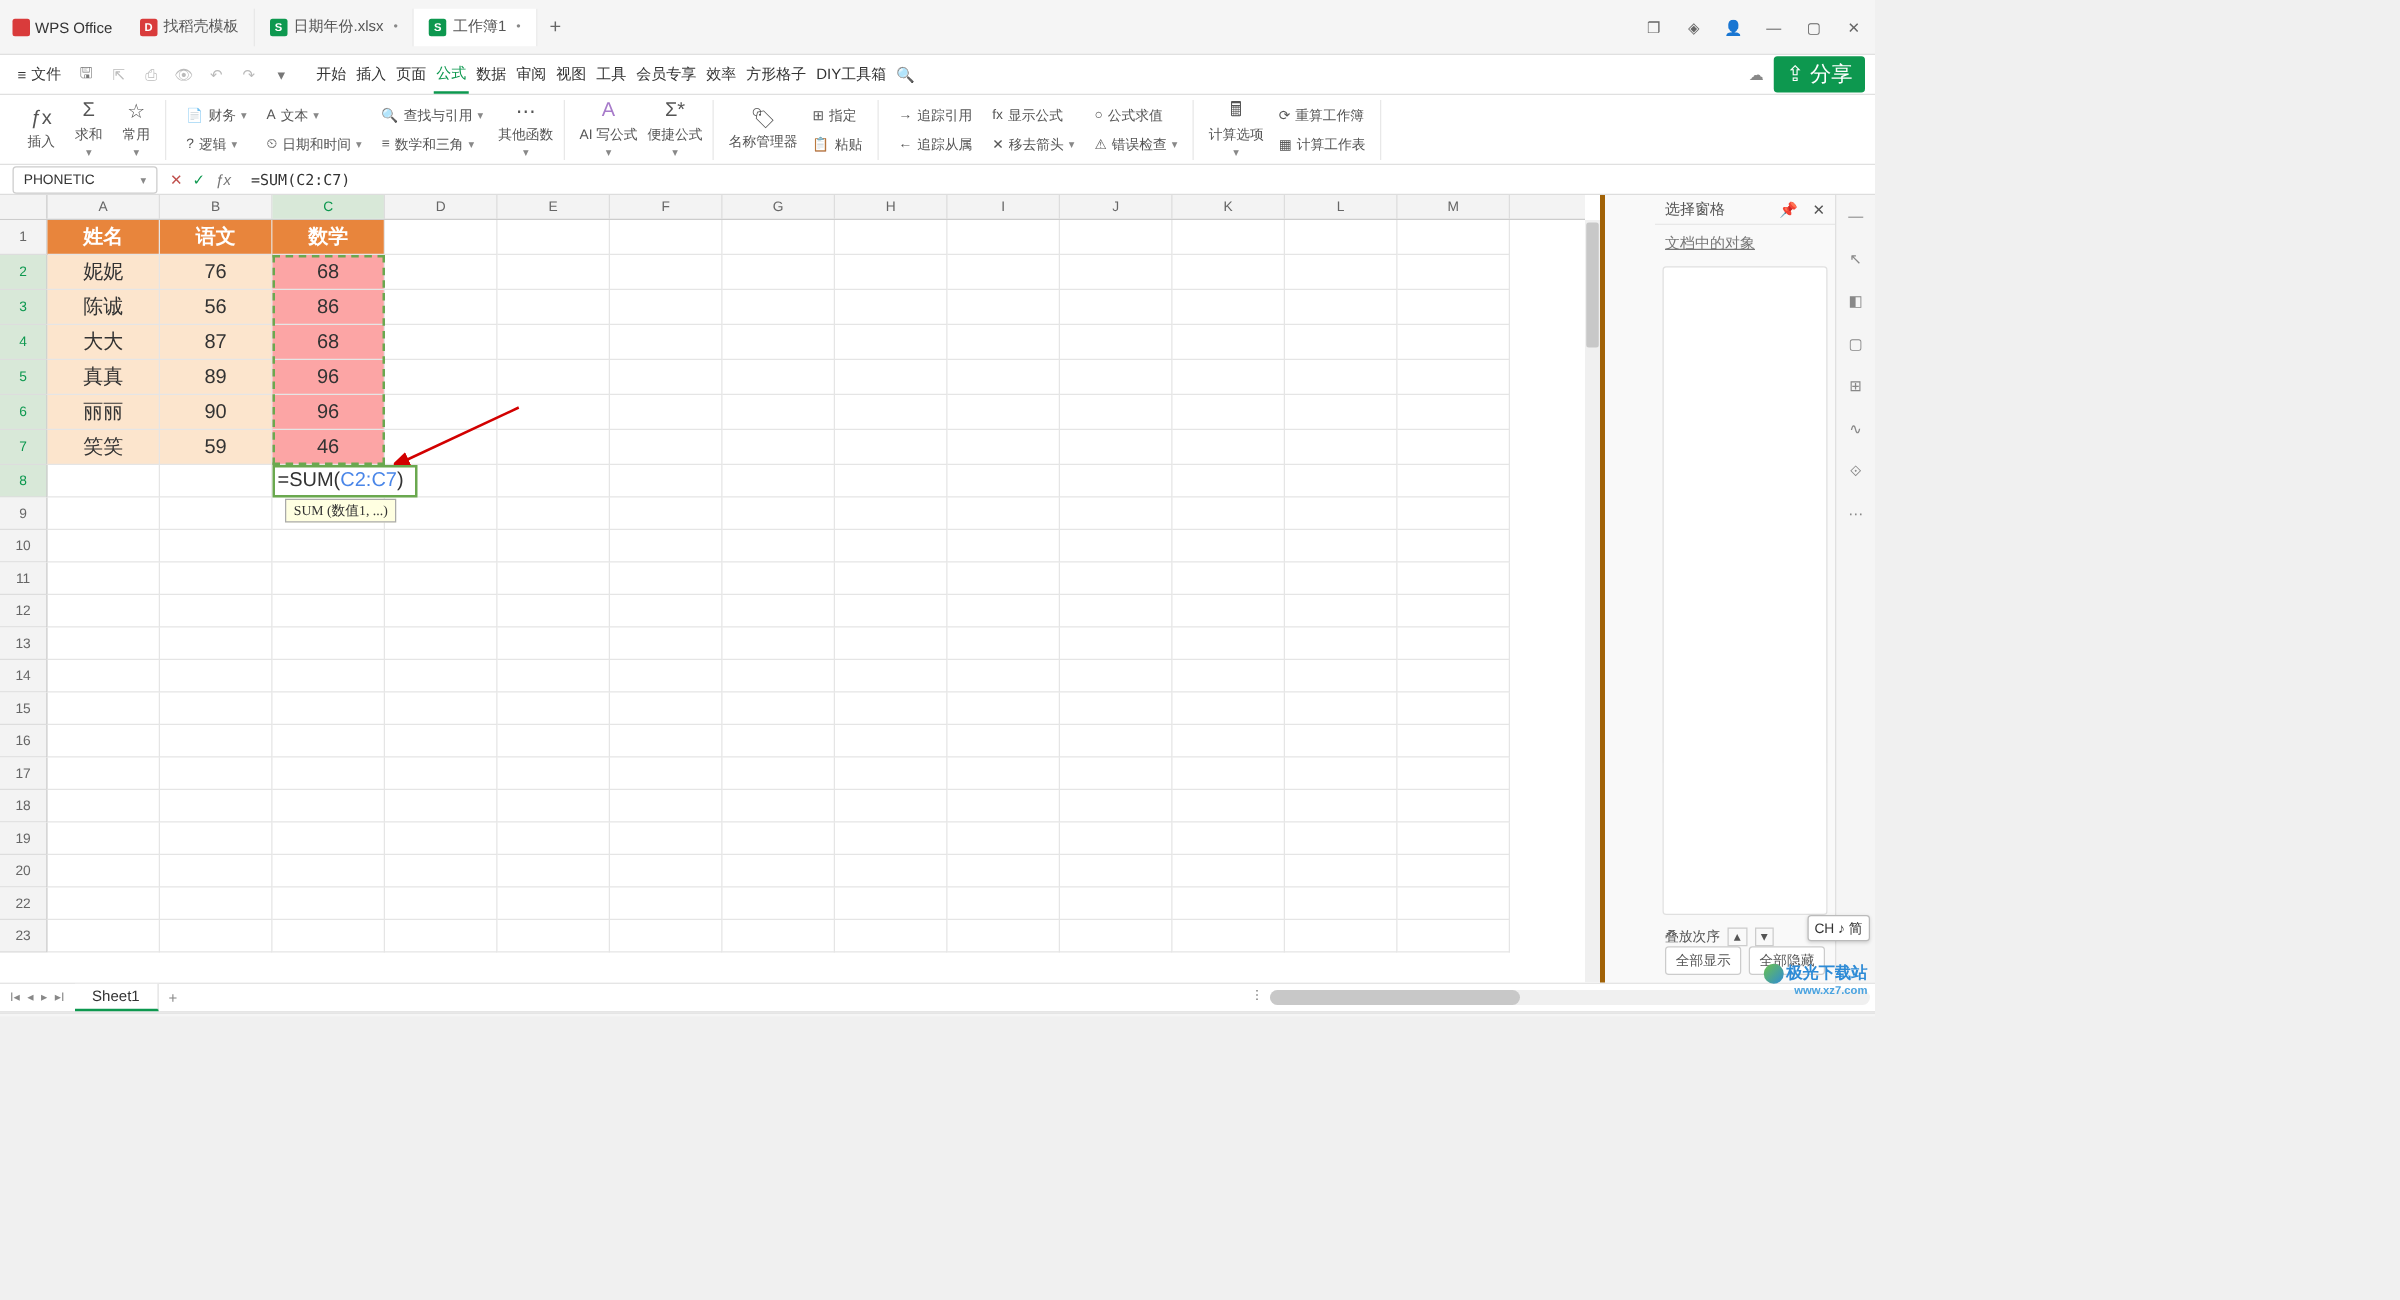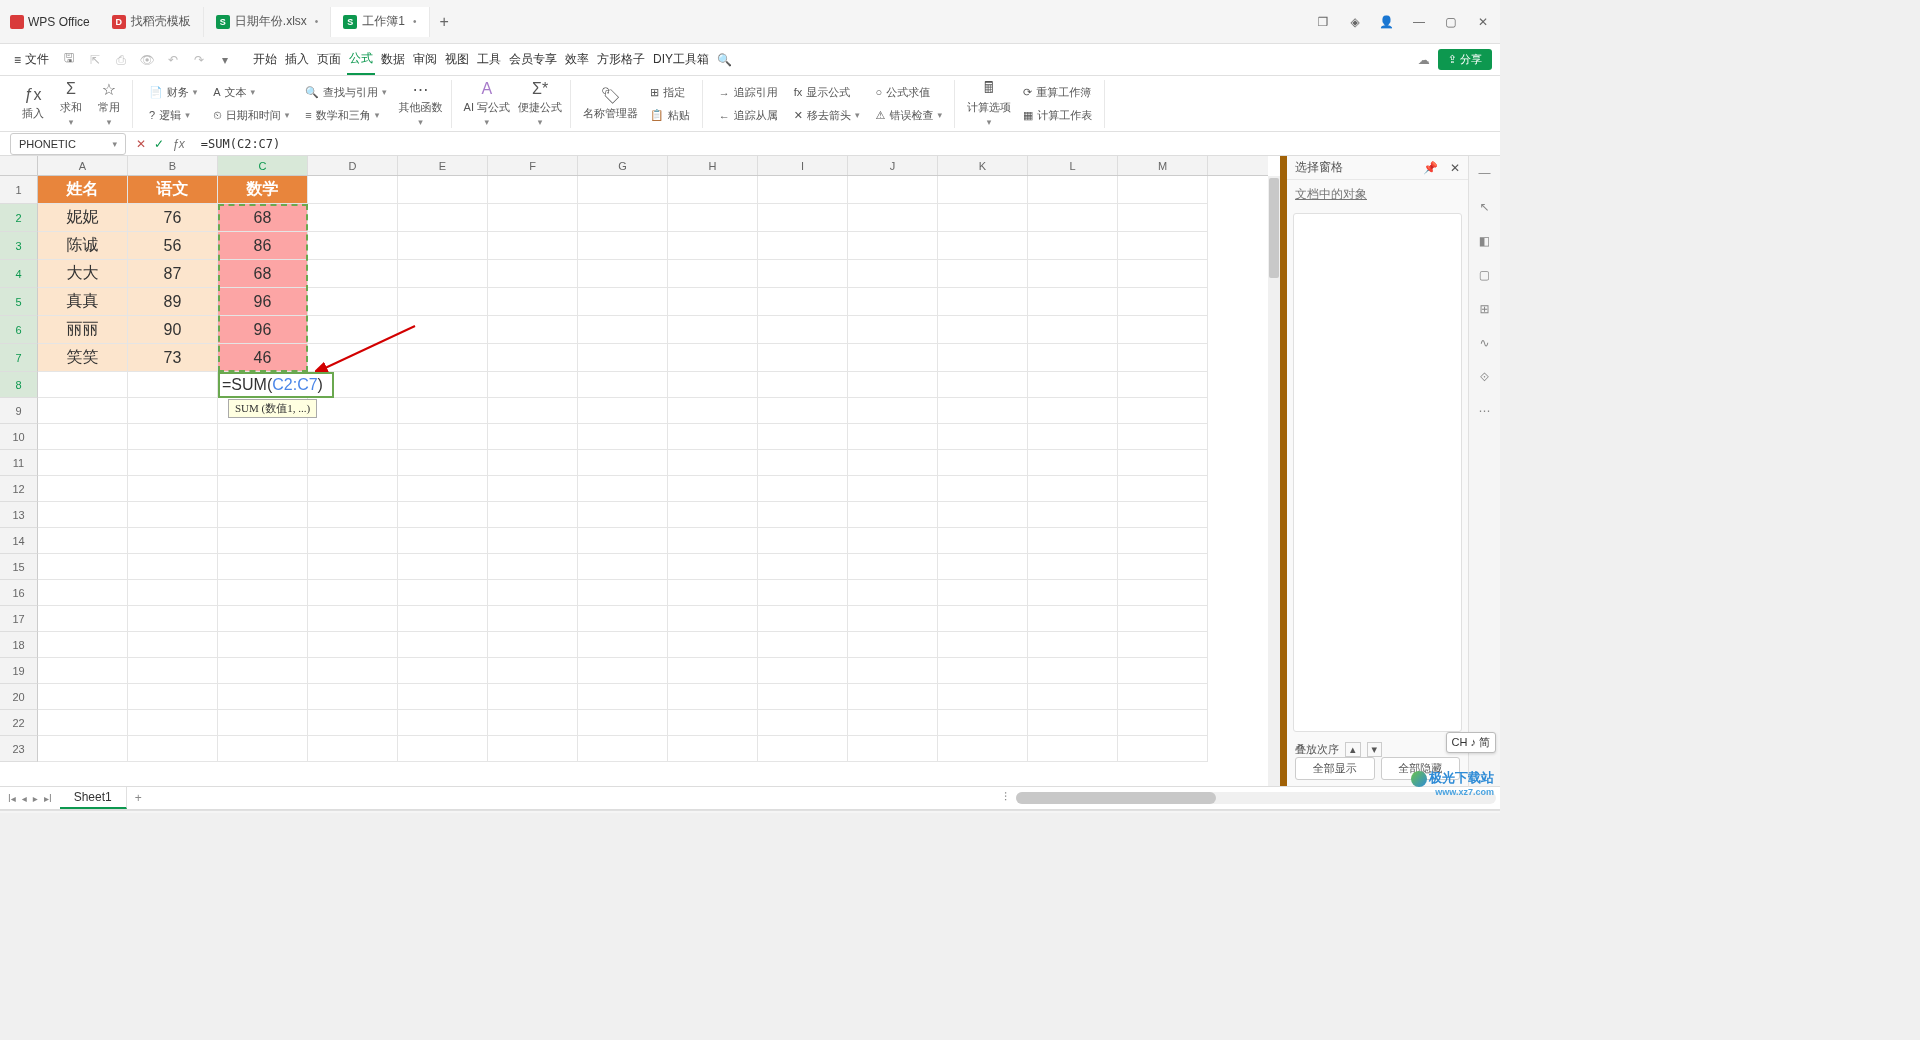--- a/index.html
+++ b/index.html
@@ -21,21 +21,21 @@
 
 
 .menubar { height: 32px; background: #fff; display: flex; align-items: center; padding: 0 8px; border-bottom: 1px solid #e0e0e0; }
 .file-menu { display: flex; align-items: center; gap: 4px; padding: 0 6px; cursor:pointer; }
 .quick-icons { display: flex; align-items: center; gap: 10px; margin-left: 6px; margin-right: 10px; color: #777; }
 .quick-icon { width: 16px; height: 16px; display: flex; align-items: center; justify-content: center; cursor:pointer; }
 .menu-tabs { display: flex; align-items: center; gap: 4px; margin-left: 8px;}
 .menu-tab { font-size: 12px; color: #333; cursor: pointer; padding: 6px 2px; }
 .menu-tab.active { color: #0d984f; border-bottom: 2px solid #0d984f; font-weight: 500; }
 .menubar-right { margin-left: auto; display: flex; align-items: center; gap: 8px; }
-.share-btn { background: #0d984f; color: #fff; padding: 3px 10px; border-radius: 3px; font-size: 11px; cursor:pointer; display:flex; align-items:center; gap:3px;}
+.share-btn { background: #0d984f; color: #fff; padding: 3px 10px; border-radius: 3px; font-size: 17px; cursor:pointer; display:flex; align-items:center; gap:3px;}
 
 
 .ribbon { height: 56px; background: #fff; display: flex; align-items: center; padding: 4px 10px; border-bottom: 1px solid #e0e0e0; gap: 4px; }
 .ribbon-group { display: flex; align-items: center; gap: 8px; padding: 0 8px; border-right: 1px solid #e8e8e8; height: 48px; }
 .ribbon-btn { display: flex; flex-direction: column; align-items: center; justify-content: center; font-size: 11px; color: #555; cursor: pointer; min-width: 30px; gap: 2px;}
 .ribbon-btn .icon { font-size: 16px; height: 18px; display:flex; align-items:center; justify-content:center; }
 .ribbon-btn-h { display: flex; align-items: center; gap: 4px; font-size: 11px; color: #555; cursor: pointer; padding: 2px 4px; }
 .ribbon-col { display: flex; flex-direction: column; gap: 4px; }
 .disabled { color: #bbb; }
 
@@ -79,21 +79,21 @@
 
 .editing-cell { position: absolute; border: 2px solid #6aa84f; background: #fff; font-family: Consolas, monospace; font-size: 16px; padding: 2px 2px; display: flex; align-items: center; z-index: 10;}
 .editing-cell .fn { color: #333; }
 .editing-cell .ref { color: #4a86e8; }
 .tooltip { position: absolute; background: #ffffe1; border: 1px solid #aaa; font-size: 11px; padding: 1px 6px; font-family: "SimSun"; z-index: 9;}
 
 
 .arrow-svg { position: absolute; pointer-events: none; z-index: 8;}
 
 
-.task-pane { width: 188px; background: #f9f9f9; border-left: 7px solid #a16207; display: flex; flex-direction: column; }
+.task-pane { width: 188px; background: #f9f9f9; border-left: 4px solid #a16207; display: flex; flex-direction: column; padding-left: 40px; }
 .tp-header { height: 24px; display: flex; align-items: center; justify-content: space-between; padding: 0 8px; font-size: 12px; color: #555; border-bottom: 1px solid #e8e8e8;}
 .tp-sub { padding: 6px 8px; font-size: 12px; color: #777; text-decoration: underline; }
 .tp-body { flex: 1; margin: 4px 6px; background: #fff; border: 1px solid #e0e0e0; border-radius: 3px; }
 .tp-footer { padding: 6px 8px; display:flex; flex-direction:column; gap:0;}
 .tp-row { display:flex; align-items:center; gap:6px; font-size: 11px; color: #555;}
 .tp-btn { flex:1; border:1px solid #ccc; background:#fff; padding:3px 0; text-align:center; font-size:11px; cursor:pointer; border-radius: 3px;}
 
 
 .right-rail { width: 32px; background: #f5f5f5; border-left: 1px solid #e0e0e0; display: flex; flex-direction: column; align-items: center; padding-top: 8px; gap: 16px; color: #888; }
 .rail-icon { width: 18px; height: 18px; cursor:pointer; display:flex; align-items:center; justify-content:center;}
@@ -399,21 +399,21 @@
           <div class="cell"></div>
           <div class="cell"></div>
           <div class="cell"></div>
           <div class="cell"></div>
           <div class="cell"></div>
           <div class="cell"></div>
         </div>
         <div class="row data-row">
           <div class="row-h sel">7</div>
           <div class="cell name-cell">笑笑</div>
-          <div class="cell val-cell">73</div>
+          <div class="cell val-cell">59</div>
           <div class="cell val-cell sel-cell">46</div>
           <div class="cell"></div>
           <div class="cell"></div>
           <div class="cell"></div>
           <div class="cell"></div>
           <div class="cell"></div>
           <div class="cell"></div>
           <div class="cell"></div>
           <div class="cell"></div>
           <div class="cell"></div>

